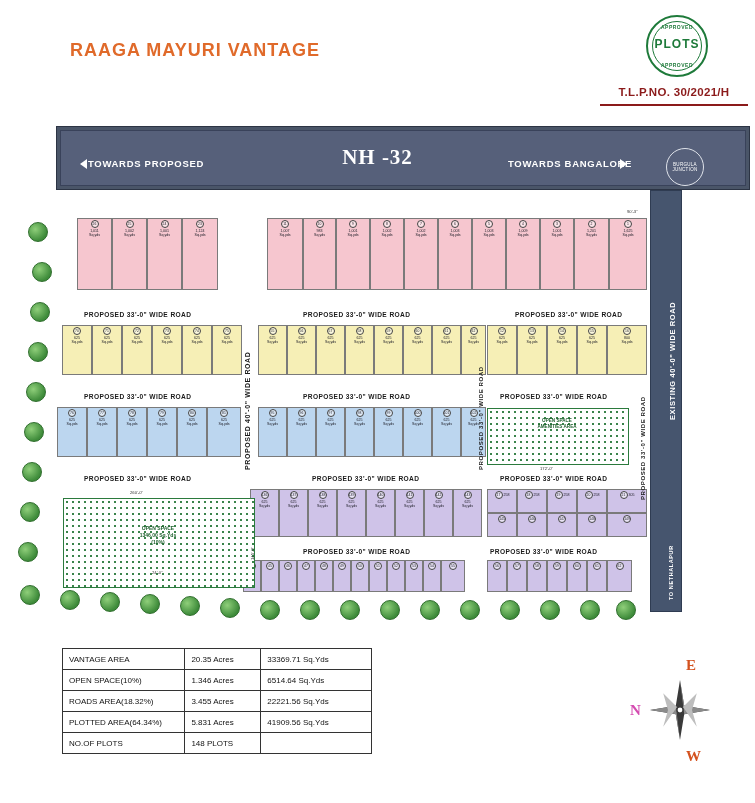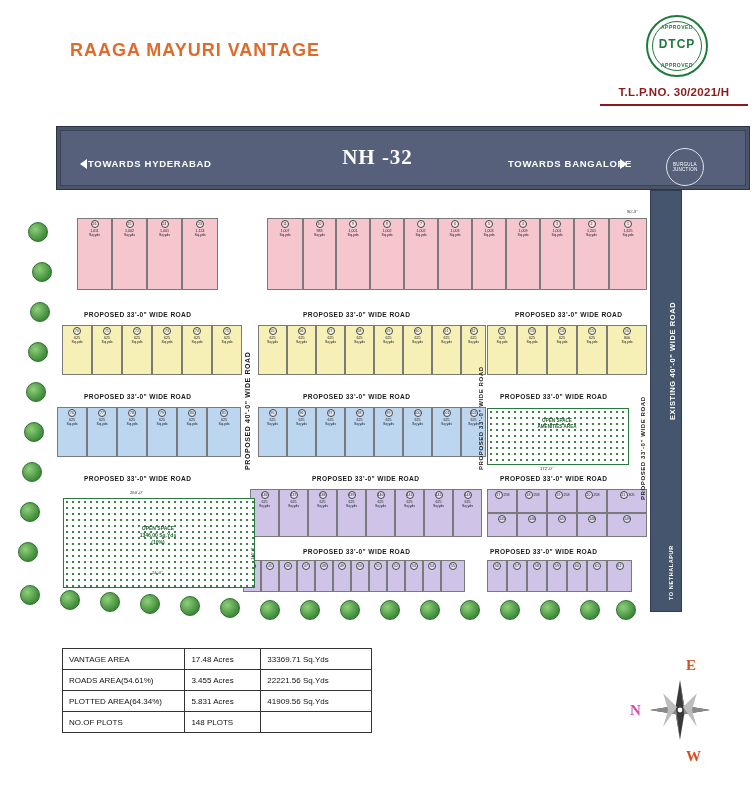--- a/index.html
+++ b/index.html
@@ -176,31 +176,31 @@
 </style>
 </head>
 <body>
 
 <div class="title">RAAGA MAYURI VANTAGE</div>
 
 <div class="stamp">
   <div class="outer"></div>
   <div class="inner"></div>
   <div class="app-top">APPROVED</div>
-  <div class="dtcp">DTCP</div>
+  <div class="dtcp">PLOTS</div>
   <div class="app-bot">APPROVED</div>
 </div>
 <div class="tlp">T.L.P.NO. 30/2021/H</div>
 <div class="tlp-line"></div>
 
 <div class="nh-band"></div>
 <div class="nh-inner"></div>
 <div class="nh-label">NH -32</div>
 <div class="tri-left"></div>
-<div class="nh-left">TOWARDS HYDERABAD</div>
+<div class="nh-left">TOWARDS PROPOSED</div>
 <div class="nh-right">TOWARDS BANGALORE</div>
 <div class="tri-right"></div>
 <div class="junction">BURGULA JUNCTION</div>
 
 <div class="plan">
 
   <div class="road-vert-right"></div>
   <div class="road-label-v" style="left:668px;top:420px;">EXISTING 40'-0" WIDE ROAD</div>
   <div class="road-label-v" style="left:668px;top:600px;font-size:5.5px;">TO NETHALAPUR</div>
 
@@ -383,25 +383,30 @@
   <div class="tree" style="left:500px;top:600px;"></div>
   <div class="tree" style="left:540px;top:600px;"></div>
   <div class="tree" style="left:580px;top:600px;"></div>
   <div class="tree" style="left:616px;top:600px;"></div>
 </div>
 
 <table class="tbl">
   <tbody>
     <tr>
       <td class="c1">VANTAGE AREA</td>
-      <td class="c2">17.48 Acres</td>
+      <td class="c2">20.35 Acres</td>
       <td class="c3">33369.71 Sq.Yds</td>
     </tr>
     <tr>
-      <td class="c1">ROADS AREA(54.61%)</td>
+      <td class="c1">OPEN SPACE(10%)</td>
+      <td class="c2">1.346 Acres</td>
+      <td class="c3">6514.64 Sq.Yds</td>
+    </tr>
+    <tr>
+      <td class="c1">ROADS AREA(18.32%)</td>
       <td class="c2">3.455 Acres</td>
       <td class="c3">22221.56 Sq.Yds</td>
     </tr>
     <tr>
       <td class="c1">PLOTTED AREA(64.34%)</td>
       <td class="c2">5.831 Acres</td>
       <td class="c3">41909.56 Sq.Yds</td>
     </tr>
     <tr>
       <td class="c1">NO.OF PLOTS</td>

